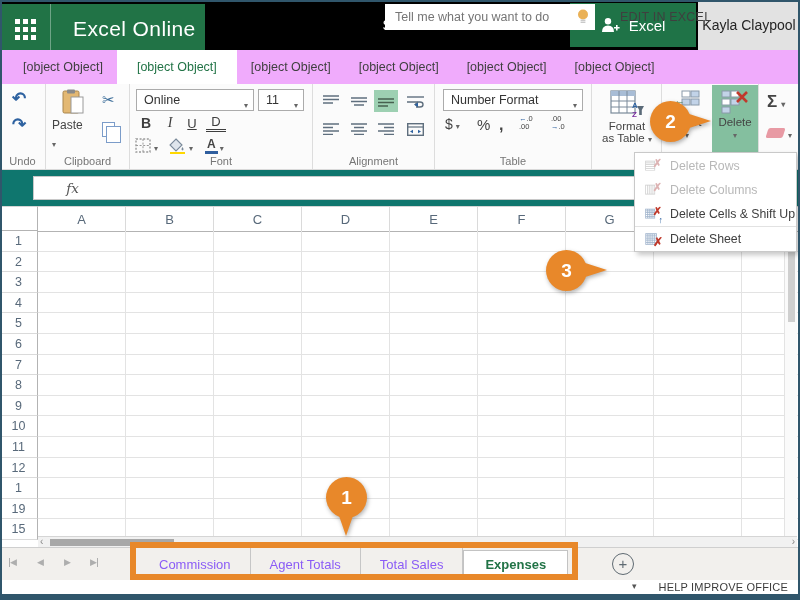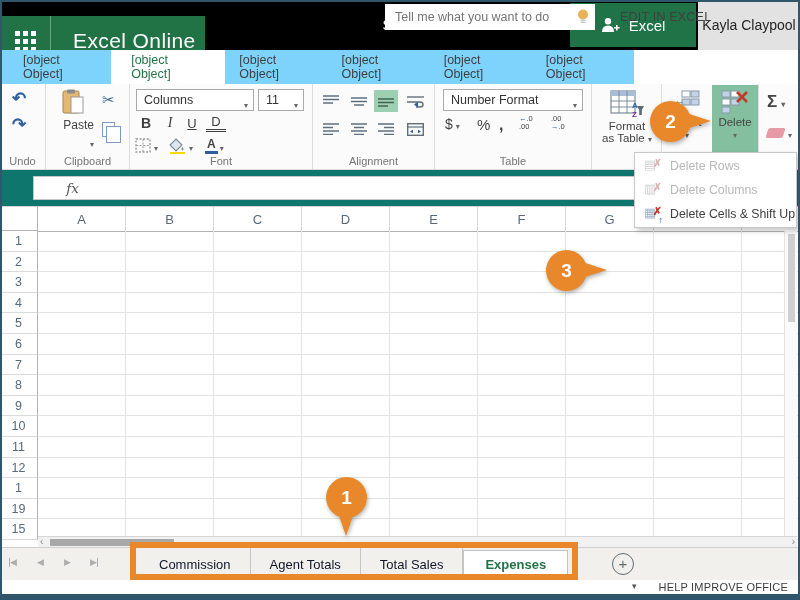--- a/index.html
+++ b/index.html
@@ -4,51 +4,51 @@
 <style>
   * { margin:0; padding:0; box-sizing:border-box; }
   body { font-family:"Liberation Sans", sans-serif; background:#fff; }
   #app { position:relative; width:800px; height:600px; overflow:hidden; background:#fff; }
 
   
   #frame { position:absolute; inset:0; border:2px solid #30566b; border-bottom-width:6px; pointer-events:none; z-index:99; }
 
   
   #titlebar { position:absolute; left:0; top:0; width:800px; height:50px; background:#000; }
-  #brand { position:absolute; left:0; top:16px; width:205px; height:50px; background:#217346; display:flex; align-items:center; }
+  #brand { position:absolute; left:0; top:4px; width:205px; height:50px; background:#217346; display:flex; align-items:center; }
   #waffle { width:51px; height:50px; display:flex; align-items:center; justify-content:center; border-right:1px solid rgba(255,255,255,.35); cursor:pointer; }
   #waffle .wgrid { display:grid; grid-template-columns:repeat(3,5px); grid-gap:3px; }
   #waffle .wgrid i { width:5px; height:5px; background:#fff; }
   #app-name { color:#fff; font-size:21px; margin-left:22px; letter-spacing:.4px; white-space:nowrap; }
   #doc-title { position:absolute; left:0; right:0; top:0; height:50px; line-height:50px; text-align:center; color:#fff; font-size:14px; pointer-events:none; }
   #share-btn { position:absolute; left:570px; top:3px; width:126px; height:44px; background:#1f7347; color:#fff; font-size:15px; display:flex; align-items:center; justify-content:center; gap:9px; cursor:pointer; }
   #user-area { position:absolute; left:698px; top:0; width:102px; height:50px; background:#e2e2e2; color:#252525; font-size:14px; display:flex; align-items:center; justify-content:center; }
 
   
-  #tabrow { position:absolute; left:0; top:50px; width:634px; height:34px; background:#7dd3fc; display:flex; align-items:stretch; }
+  #tabrow { position:absolute; left:0; top:50px; width:800px; height:34px; background:#f0abfc; display:flex; align-items:stretch; }
   .rtab { padding:0 14px; font-size:12.5px; color:#3f3f3f; display:flex; align-items:center; cursor:pointer; }
   .rtab:first-child { margin-left:9px; }
   .rtab.active { background:#fff; color:#217346; padding:0 20px; }
   #tellme { position:absolute; left:385px; top:4px; width:210px; height:26px; background:#fff; }
   #tellme input { width:100%; height:100%; border:0; outline:0; font-family:"Liberation Sans",sans-serif; font-size:12.5px; color:#555; padding:0 28px 0 10px; background:transparent; }
   #bulb { position:absolute; right:6px; top:5px; }
   #edit-in-excel { position:absolute; left:620px; top:0; height:34px; line-height:34px; font-size:12.5px; color:#3f3f3f; cursor:pointer; letter-spacing:.2px; }
 
   
   #ribbon { position:absolute; left:0; top:84px; width:800px; height:86px; background:#fbfbfb; border-bottom:1px solid #d9d9d9; }
   .group { position:absolute; top:0; height:85px; border-right:1px solid #ddd; }
   .glabel { position:absolute; bottom:2px; left:0; right:0; text-align:center; font-size:11px; color:#767676; }
   .car::before { content:"▾"; font-size:8px; color:#666; }
   
   #g-undo { left:0; width:46px; }
   .uarrow { position:absolute; left:12px; font-size:17px; font-weight:bold; color:#2e62a0; cursor:pointer; line-height:1; }
   #undo-icon::before { content:"↶"; } #redo-icon::before { content:"↷"; }
   
   #g-clip { left:46px; width:84px; }
-  #paste-btn { position:absolute; left:6px; top:5px; width:42px; height:72px; text-align:right; cursor:pointer; }
+  #paste-btn { position:absolute; left:6px; top:5px; width:42px; height:72px; text-align:left; cursor:pointer; }
   #paste-btn .plabel { font-size:12px; color:#444; margin-top:2px; }
   #paste-btn .car { display:block; margin-top:1px; }
   #cut-btn { position:absolute; left:56px; top:8px; font-size:15px; color:#41719c; cursor:pointer; line-height:1; }
   #cut-btn::before { content:"✂"; }
   #copy-btn { position:absolute; left:56px; top:38px; width:13px; height:15px; border:1.5px solid #7b9cc9; background:#fff; cursor:pointer; }
   #copy-btn::after { content:""; position:absolute; left:3px; top:3px; width:13px; height:15px; border:1.5px solid #7b9cc9; background:#fff; }
   
   #g-font { left:130px; width:183px; }
   .selbox { position:absolute; height:22px; background:#fff; border:1px solid #ababab; font-size:12.5px; color:#333; display:flex; align-items:center; padding-left:7px; cursor:pointer; }
   .selbox .car { position:absolute; right:5px; top:7px; }
@@ -134,21 +134,21 @@
   .mi.disabled .mi-grid::before { color:#cfcfcf; }
   .mi.disabled .mi-x::before { color:#ddb3b3; }
 
   
   #sheetbar { position:absolute; left:0; top:547px; width:800px; height:33px; background:#f2f0ed; border-top:1px solid #cfcfcf; }
   .nav { position:absolute; top:10px; color:#aeaeae; font-size:9px; cursor:pointer; display:flex; align-items:center; line-height:1; }
   .nav .bar { width:0; height:9px; border-left:1.5px solid #aeaeae; }
   .nav .tri::before { content:"◀"; } .nav .trir::before { content:"▶"; }
   #nav-first { left:9px; } #nav-prev { left:37px; } #nav-next { left:64px; } #nav-last { left:90px; }
   #sheet-tabs { position:absolute; left:140px; top:0; height:33px; display:flex; align-items:center; }
-  .stab { padding:0 19px; font-size:13px; color:#0f172a; height:33px; line-height:33px; cursor:pointer; border-right:1px solid #c6c6c6; }
+  .stab { padding:0 19px; font-size:13px; color:#8b5cf6; height:33px; line-height:33px; cursor:pointer; border-right:1px solid #c6c6c6; }
   .stab:last-child { border-right:none; }
   .stab.active { background:#fff; border:1px solid #c3c3c3; border-bottom:3px solid #217346; color:#217346; font-weight:bold; height:31px; line-height:27px; margin-top:1px; padding:0 21px; }
   #new-sheet { position:absolute; left:612px; top:5px; width:22px; height:22px; border:1.5px solid #5f6a72; border-radius:50%; color:#5f6a72; font-size:15px; text-align:center; line-height:19px; cursor:pointer; }
   #new-sheet::before { content:"+"; }
 
   
   #statusbar { position:absolute; left:0; top:580px; width:800px; height:15px; background:#fff; }
   #status-caret { position:absolute; left:632px; top:1px; font-size:9px; color:#555; cursor:pointer; }
   #status-caret::before { content:"▾"; }
   #help-link { position:absolute; right:12px; top:1px; font-size:11px; color:#3b3b3b; cursor:pointer; letter-spacing:.2px; }
@@ -236,21 +236,21 @@
         <div class="plabel">Paste</div>
         <span class="car"></span>
       </div>
       <span id="cut-btn"></span>
       <span id="copy-btn"></span>
       <div class="glabel">Clipboard</div>
     </div>
 
     <div class="group" id="g-font">
       <div class="selbox" id="font-family">
-        <span>Columns</span>
+        <span>Online</span>
           <span class="car"></span>
       </div>
       <div class="selbox" id="font-size">
         <span>11</span>
           <span class="car"></span>
       </div>
       <span class="fbtn" id="btn-bold">B</span>
       <span class="fbtn" id="btn-italic">I</span>
       <span class="fbtn" id="btn-underline">U</span>
       <span class="fbtn" id="btn-dunderline">D</span>
@@ -483,20 +483,24 @@
     <span class="mi-label">Delete Rows</span>
   </div>
       <div class="mi disabled" data-icon="columns">
     <span class="mi-ic"><span class="mi-grid"></span><span class="mi-x"></span><span class="mi-ar"></span></span>
     <span class="mi-label">Delete Columns</span>
   </div>
       <div class="mi" data-icon="cells-up">
     <span class="mi-ic"><span class="mi-grid"></span><span class="mi-x"></span><span class="mi-ar"></span></span>
     <span class="mi-label">Delete Cells &amp; Shift Up</span>
   </div>
+      <div class="mi sep" data-icon="sheet">
+    <span class="mi-ic"><span class="mi-grid"></span><span class="mi-x"></span><span class="mi-ar"></span></span>
+    <span class="mi-label">Delete Sheet</span>
+  </div>
     </div>
 
   <div id="sheetbar">
     <span class="nav" id="nav-first">
         <span class="bar"></span>
         <span class="tri"></span>
       </span>
     <span class="nav" id="nav-prev">
         <span class="tri"></span>
       </span>

